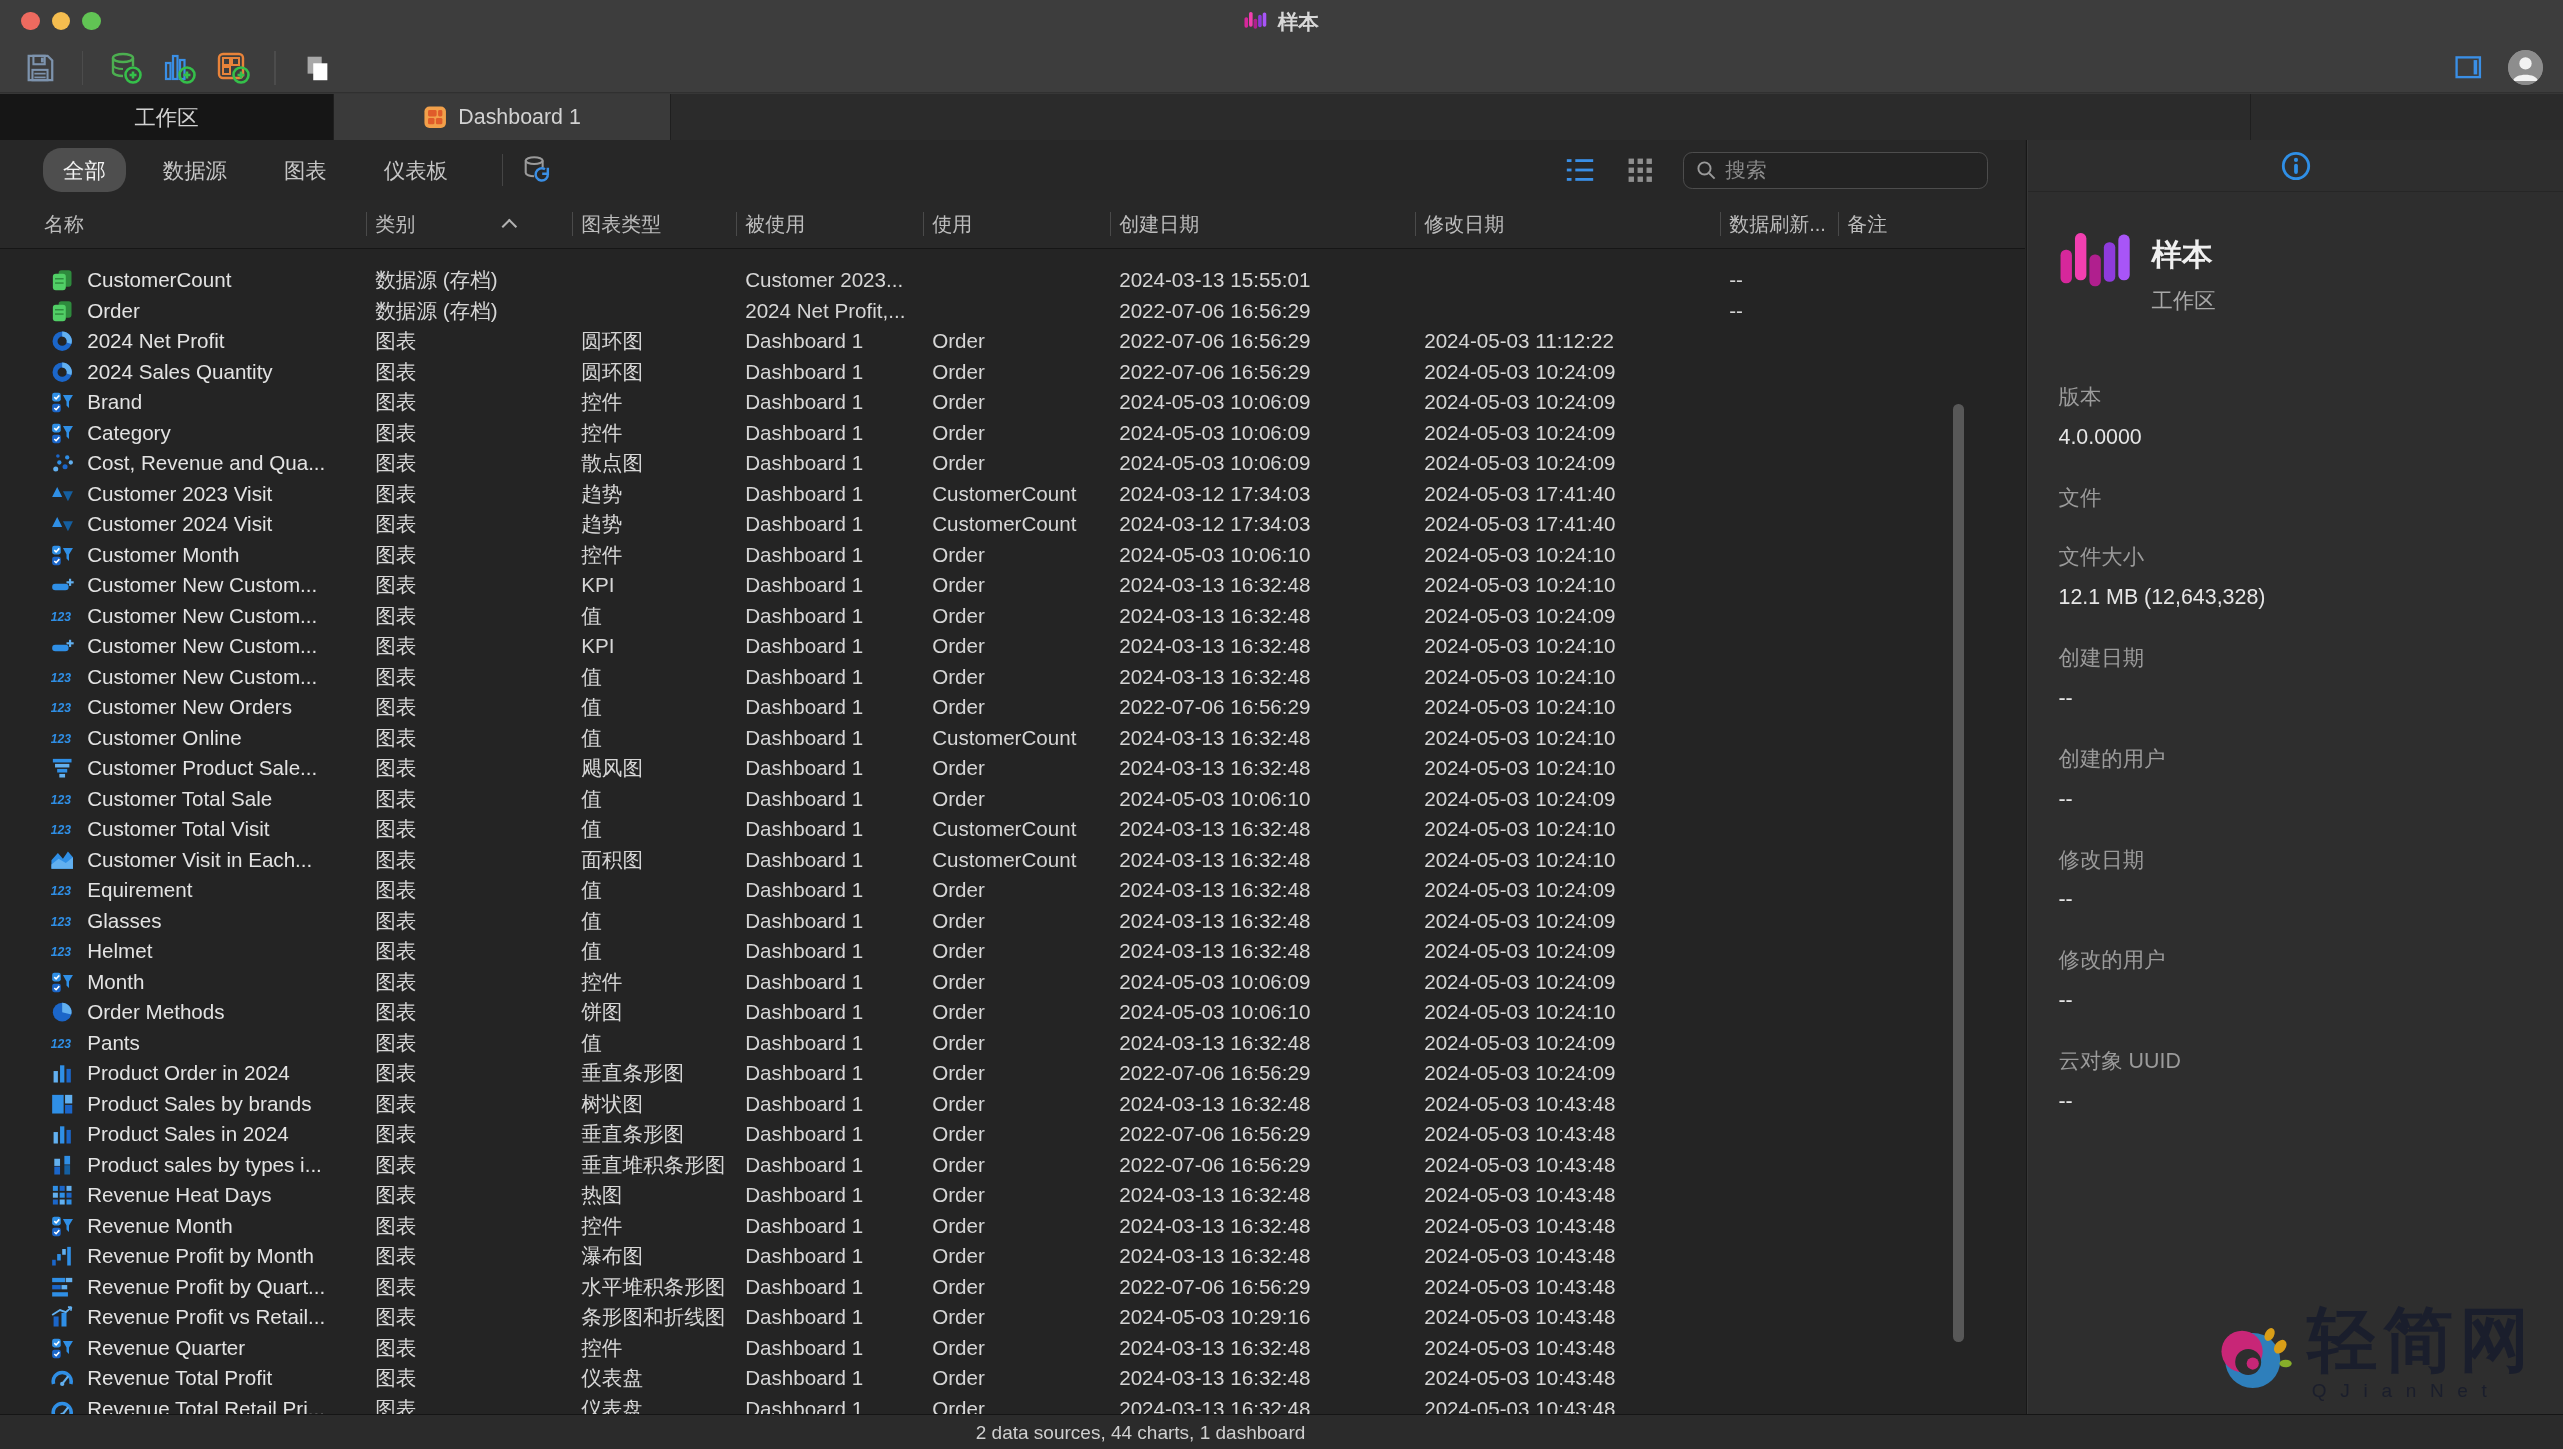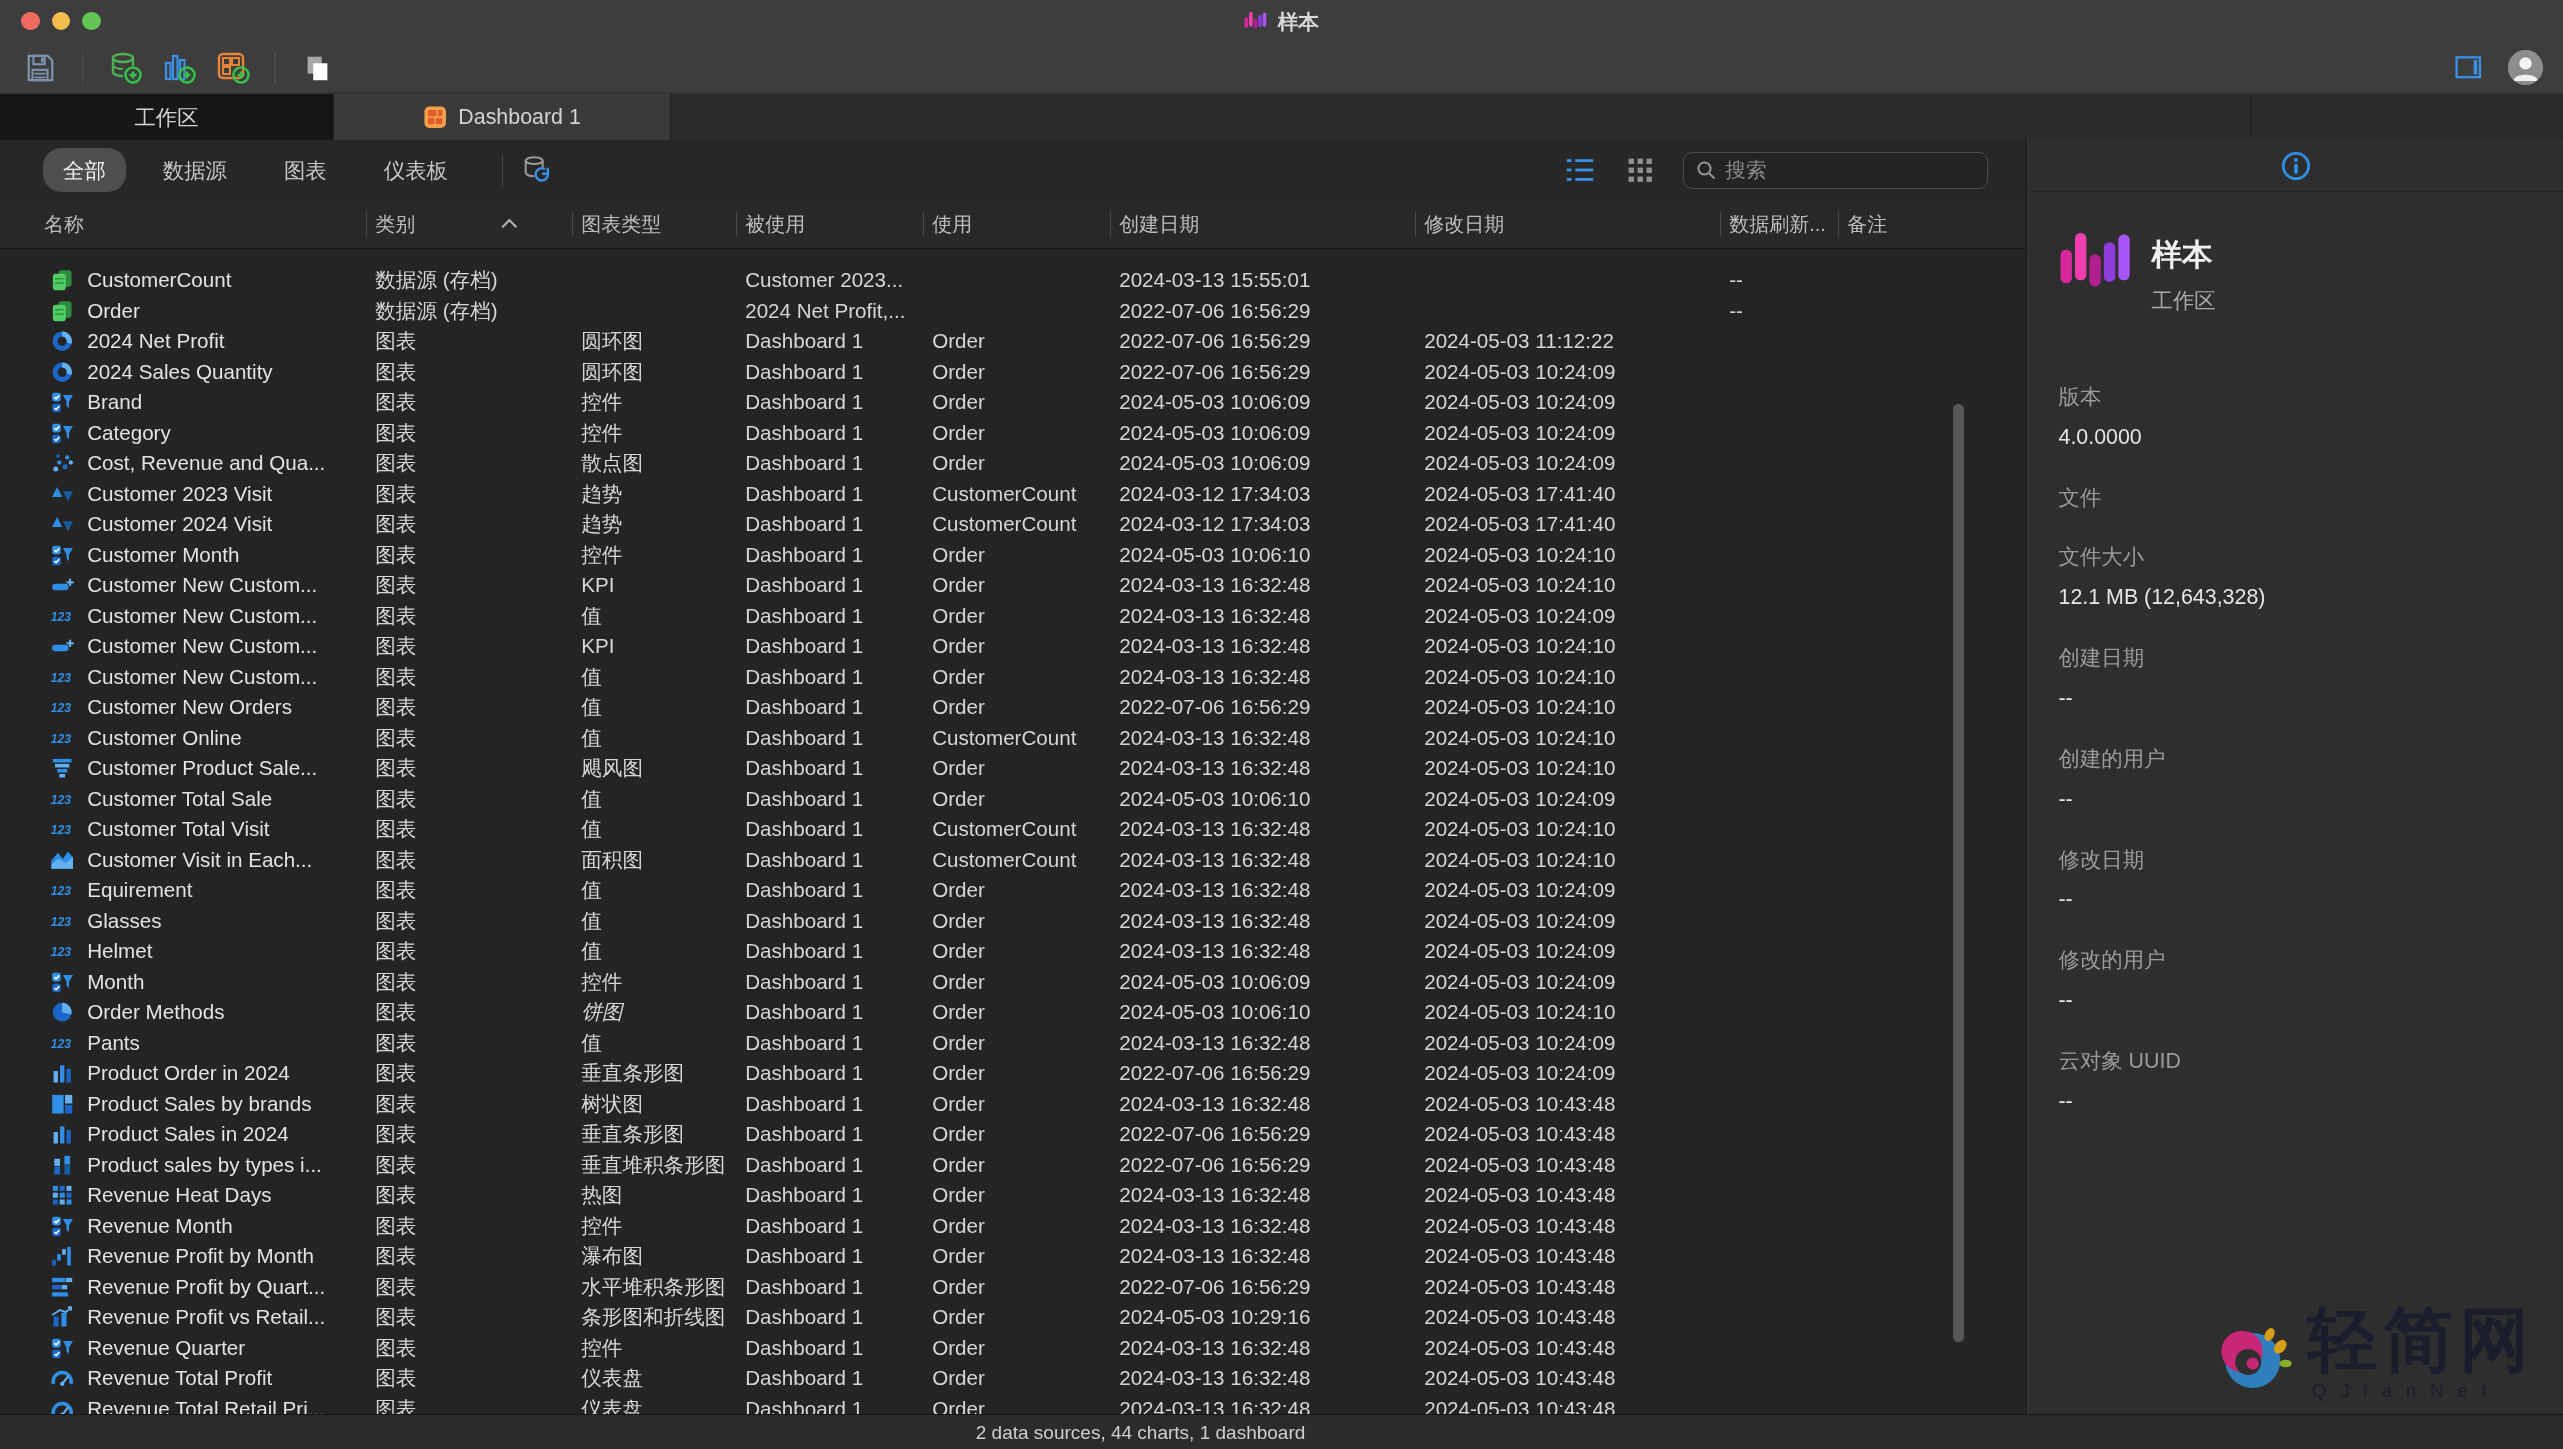--- a/index.html
+++ b/index.html
@@ -765,21 +765,21 @@
           <div class="td td-name" style="width: 366px;">
             <span class="row-icon">
               <svg width="24.4" height="24.4" viewBox="0 0 34 34">
                 <circle cx="17" cy="17" r="13" fill="#1b66c9"></circle>
                 <path d="M17 17 L17 4 A13 13 0 0 1 29.6 20.3 Z" fill="#62b0f0"></path>
               </svg>
             </span>
             <span>Order Methods</span>
           </div>
           <div class="td" style="width: 206px;">图表</div>
-          <div class="td" style="width: 164px; font-style: italic;">饼图</div>
+          <div class="td" style="width: 164px;">饼图</div>
           <div class="td" style="width: 187px;">Dashboard 1</div>
           <div class="td" style="width: 187px;">Order</div>
           <div class="td" style="width: 305px;">2024-05-03 10:06:10</div>
           <div class="td" style="width: 305px;">2024-05-03 10:24:10</div>
           <div class="td" style="width: 118px;"></div>
           <div class="td" style="width: 103px;"></div>
         </div>
         <div class="tr">
           <div class="td td-name" style="width: 366px;">
             <span class="row-icon">

